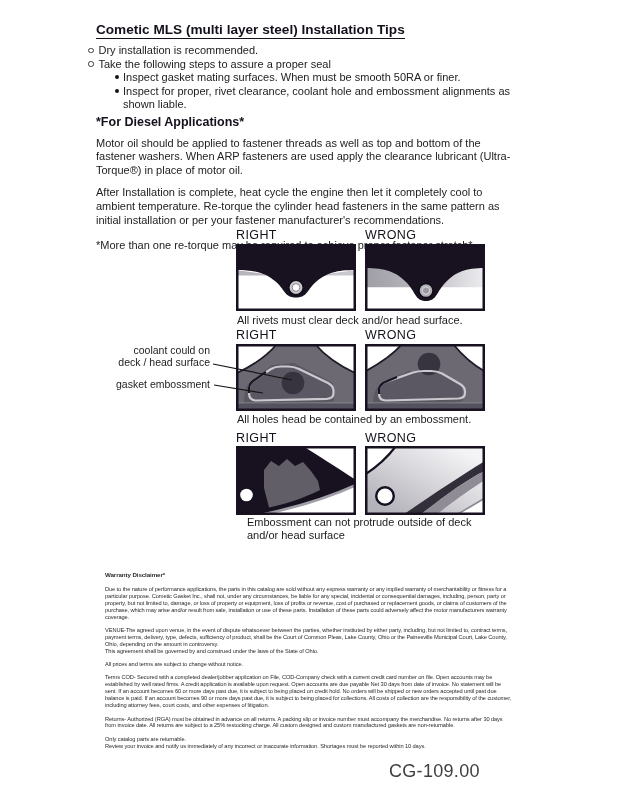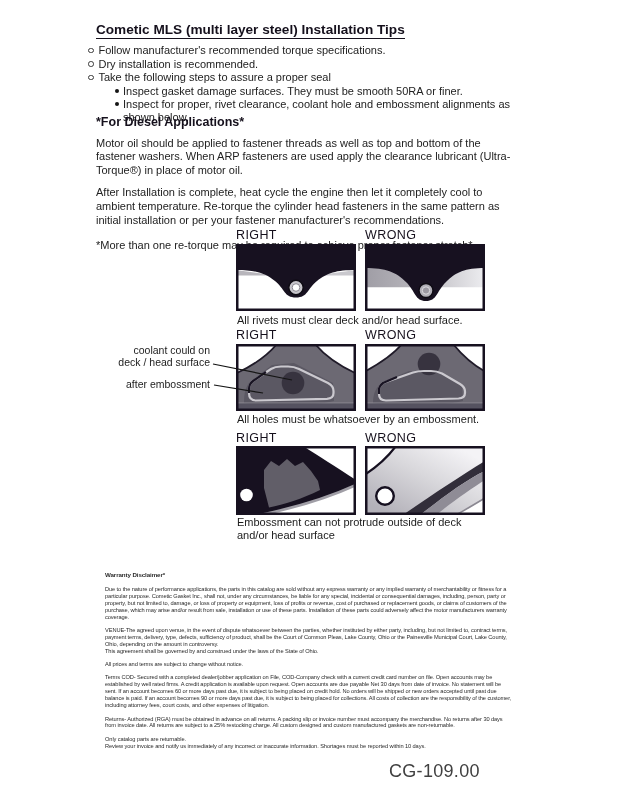--- a/index.html
+++ b/index.html
@@ -39,37 +39,33 @@
 </head>
 <body>
 
 <div class="page">
 
   <div class="abs title">Cometic MLS (multi layer steel) Installation Tips</div>
 
   <div class="abs tips">
     <div class="b-row">
       <span class="mk-open"></span>
-      <span>Follow manufacturer's recommended torque specifications.</span>
-    </div>
-    <div class="b-row">
-      <span class="mk-open"></span>
       <span>Dry installation is recommended.</span>
     </div>
     <div class="b-row">
       <span class="mk-open"></span>
       <span>Take the following steps to assure a proper seal</span>
     </div>
     <div class="b-row b-sub">
       <span class="mk-fill"></span>
-      <span>Inspect gasket damage surfaces.  They must be smooth 50RA or finer.</span>
+      <span>Inspect gasket mating surfaces.  When must be smooth 50RA or finer.</span>
     </div>
     <div class="b-row b-sub">
       <span class="mk-fill"></span>
-      <span>Inspect for proper, rivet clearance, coolant hole and embossment alignments as shown below.</span>
+      <span>Inspect for proper, rivet clearance, coolant hole and embossment alignments as shown liable.</span>
     </div>
   </div>
 
   <div class="abs diesel">
     <h2>*For Diesel Applications*</h2>
     <p>Motor oil should be applied to fastener threads as well as top and bottom of the fastener washers. When ARP fasteners are used apply the clearance lubricant (Ultra-Torque®) in place of motor oil.</p>
     <p>After Installation is complete, heat cycle the engine then let it completely cool to ambient temperature. Re-torque the cylinder head fasteners in the same pattern as initial installation or per your fastener manufacturer's recommendations.</p>
     <p class="last">*More than one re-torque may be required to achieve proper fastener stretch*</p>
   </div>
 
@@ -105,21 +101,21 @@
 
   <div class="abs caption" style="left:237px;top:314px;">All rivets must clear deck and/or head surface.</div>
 
   <div class="abs dg-label" style="left:236px;top:328px;">RIGHT</div>
   <div class="abs dg-label" style="left:365px;top:328px;">WRONG</div>
 
   <div class="abs side-label" style="left:98px;top:345px;">
     <div>coolant could on</div>
     <div>deck / head surface</div>
   </div>
-  <div class="abs side-label" style="left:98px;top:379px;">after embossment</div>
+  <div class="abs side-label" style="left:98px;top:379px;">gasket embossment</div>
 
   <svg class="abs" style="left:236px;top:344px;" width="120" height="67" viewBox="0 0 120 67">
     <rect x="0" y="0" width="120" height="67" fill="#6c6973"></rect>
     <path d="M8,59 C8,48 10,42 14,38 L36,21 L58,19 L97,39 L98,57 C70,63 30,63 8,59 Z" fill="#5b5863"></path>
     <line x1="0" y1="59" x2="120" y2="59" stroke="#8e8b94" stroke-width="1"></line>
     <rect x="0" y="59.5" width="120" height="7.5" fill="#555260"></rect>
     <path d="M0,0 L41,0 C31,12 14,23 0,29.5 Z" fill="#ffffff"></path>
     <path d="M41,0 C31,12 14,23 0,29.5" fill="none" stroke="#201b29" stroke-width="1.8"></path>
     <path d="M120,0 L79,0 C89,12 106,23 120,29.5 Z" fill="#ffffff"></path>
     <path d="M79,0 C89,12 106,23 120,29.5" fill="none" stroke="#201b29" stroke-width="1.8"></path>
@@ -142,21 +138,21 @@
     <path d="M14,50 L14,46 Q14,42 18,39 L48,28.5 Q53,27 59,27 L66,27 Q72,27 77,29.5 L95,40 Q100,43 100,47.5 L100,49 Q100,54 93.5,54.5 L21,56.5 Q14,56.5 14,50 Z" fill="none" stroke="#cbc9cf" stroke-width="2.2"></path>
     <path d="M14,50 L14,46 Q14,42 18,39 L32,33" fill="none" stroke="#191423" stroke-width="2.2"></path>
     <rect x="1.25" y="1.25" width="117.5" height="64.5" fill="none" stroke="#171120" stroke-width="2.5"></rect>
   </svg>
 
   <svg class="abs" style="left:205px;top:358px;pointer-events:none;" width="100" height="42" viewBox="0 0 100 42">
     <line x1="8" y1="6" x2="87" y2="22" stroke="#151515" stroke-width="1.2"></line>
     <line x1="9" y1="27" x2="58" y2="35" stroke="#151515" stroke-width="1.2"></line>
   </svg>
 
-  <div class="abs caption" style="left:237px;top:413px;">All holes must be whatsoever by an embossment.</div>
+  <div class="abs caption" style="left:237px;top:413px;">All holes head be contained by an embossment.</div>
 
   <div class="abs dg-label" style="left:236px;top:431px;">RIGHT</div>
   <div class="abs dg-label" style="left:365px;top:431px;">WRONG</div>
 
   <svg class="abs" style="left:236px;top:446px;" width="120" height="69" viewBox="0 0 120 69">
     <rect x="0" y="0" width="120" height="69" fill="#171120"></rect>
     <path d="M67,0 H120 V34 C100,21 82,9.5 67,0 Z" fill="#ffffff"></path>
     <path d="M120,39 C94,51 58,62 24,69 L120,69 Z" fill="#ffffff"></path>
     <path d="M24,69 C58,62 94,51 120,39" fill="none" stroke="#a09ea6" stroke-width="2.6"></path>
     <path d="M28,24 L35,15 L43,20 L51,13 L59,20 L67,16 L75,25 L82,35 L84,44 C66,53 48,58.5 33,61.5 L28,42 Z" fill="#615e68"></path>
@@ -176,21 +172,21 @@
     <path d="M0,0 H31 C22,12 10,22 0,28.5 Z" fill="#ffffff"></path>
     <path d="M31,0 C22,12 10,22 0,28.5" fill="none" stroke="#161020" stroke-width="2.2"></path>
     <path d="M120,15 C94,31 62,52 38,69 L55,69 C77,52 102,33 120,25 Z" fill="#322e3a"></path>
     <path d="M120,25 C102,33 77,52 55,69 L71,69 C90,54 107,42 120,34 Z" fill="#8f8c96"></path>
     <path d="M120,52 C110,58 100,64 91,69 L120,69 Z" fill="#ffffff"></path>
     <path d="M91,69 C100,64 110,58 120,52" fill="none" stroke="#8b8892" stroke-width="1.6"></path>
     <circle cx="20" cy="50" r="8.8" fill="#ffffff" stroke="#161020" stroke-width="2.4"></circle>
     <rect x="1.25" y="1.25" width="117.5" height="66.5" fill="none" stroke="#171120" stroke-width="2.5"></rect>
   </svg>
 
-  <div class="abs caption" style="left:237px;top:516px;width:228px;">Embossment can not protrude outside of deck and/or head surface</div>
+  <div class="abs caption" style="left:247px;top:516px;width:228px;">Embossment can not protrude outside of deck and/or head surface</div>
 
   <div class="abs warranty">
     <div class="wh">Warranty Disclaimer*</div>
     <p>Due to the nature of performance applications, the parts in this catalog are sold without any express warranty or any implied warranty of merchantability or fitness for a particular purpose.  Cometic Gasket Inc., shall not, under any circumstances, be liable for any special, incidental or consequential damages, including, person, party or property, but not limited to, damage, or loss of property or equipment, loss of profits or revenue, cost of purchased or replacement goods, or claims of customers of the purchase, which may arise and/or result from sale, installation or use of these parts.  Installation of these parts could adversely affect the motor manufacturers warranty coverage.</p>
     <p>VENUE-The agreed upon venue, in the event of dispute whatsoever between the parties, whether instituted by either party, including, but not limited to, contract terms, payment terms, delivery, type, defects, sufficiency of product, shall be the Court of Common Pleas, Lake County, Ohio or the Painesville Municipal Court, Lake County, Ohio, depending on the amount in controversy.
 This agreement shall be governed by and construed under the laws of the State of Ohio.</p>
     <p>All prices and terms are subject to change without notice.</p>
     <p>Terms COD- Secured with a completed dealer/jobber application on File, COD-Company check with a current credit card number on file.  Open accounts may be established by well rated firms.  A credit application is available upon request.  Open accounts are due payable Net 30 days from date of invoice.  No statement will be sent.  If an account becomes 60 or more days past due, it is subject to being placed on credit hold.  No orders will be shipped or new orders accepted until past due balance is paid.  If an account becomes 90 or more days past due, it is subject to being placed for collections.  All costs of collection are the responsibility of the customer, including attorney fees, court costs, and other expenses of litigation.</p>
     <p>Returns- Authorized (RGA) must be obtained in advance on all returns.  A packing slip or invoice number must accompany the merchandise.  No returns after 30 days from invoice date.  All returns are subject to a 25% restocking charge.  All custom designed and custom manufactured gaskets are non-returnable.</p>
     <p>Only catalog parts are returnable.

